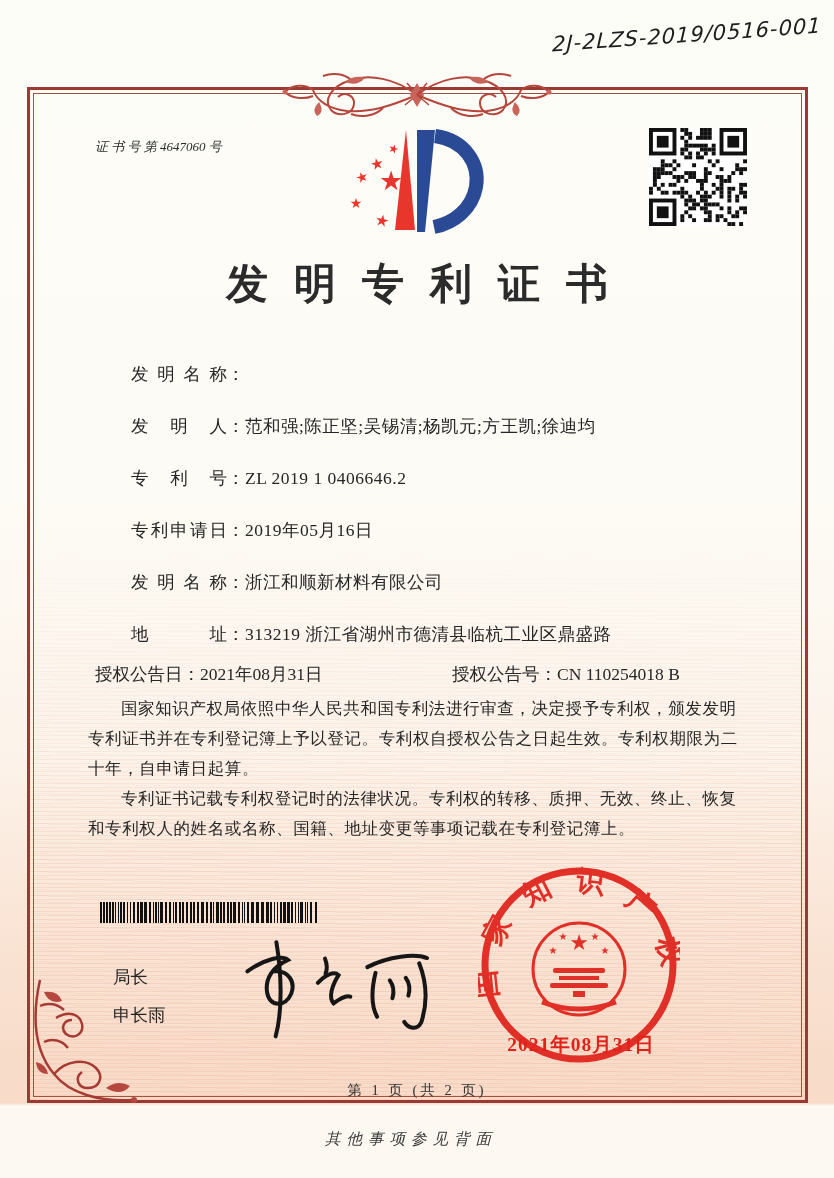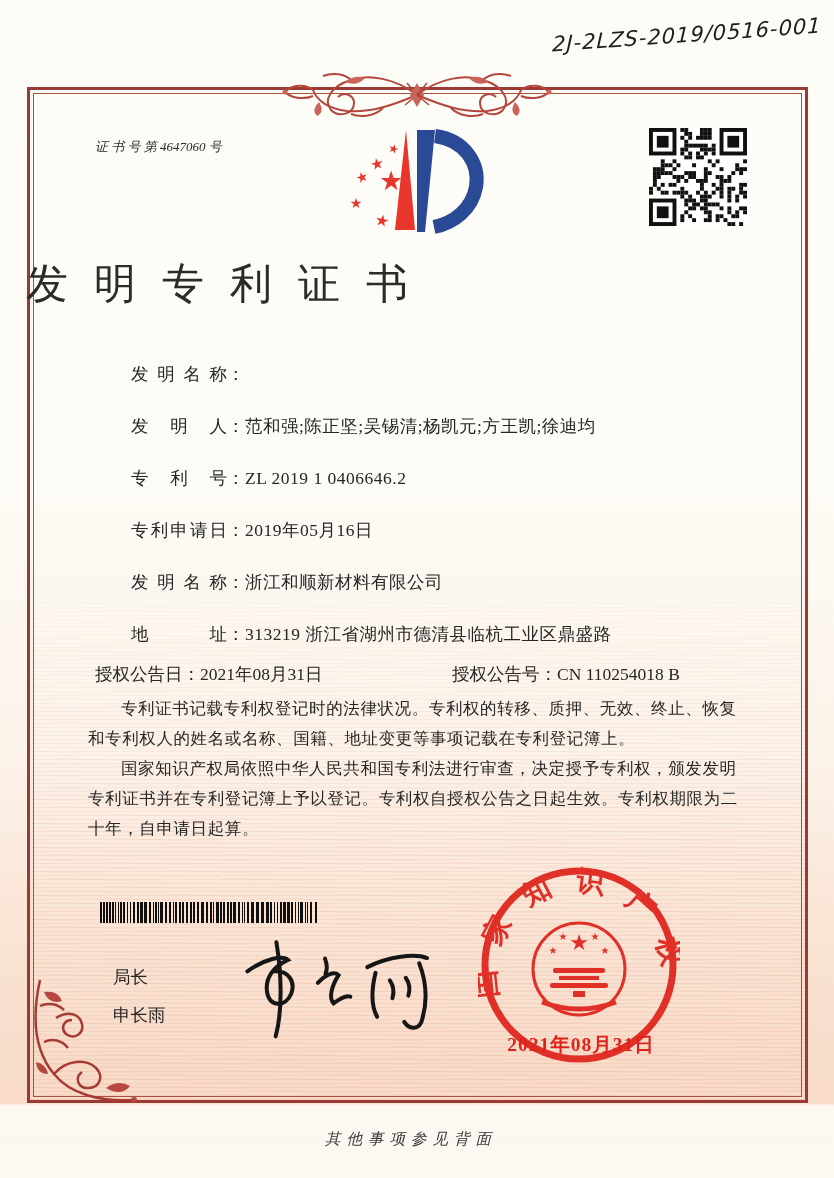--- a/index.html
+++ b/index.html
@@ -13,22 +13,22 @@
     -webkit-mask-image:linear-gradient(to bottom, transparent 0%, #000 55%);
             mask-image:linear-gradient(to bottom, transparent 0%, #000 55%);}
   .frame{position:absolute;left:27px;top:87px;right:26px;bottom:75px;border:3px solid #9a3a34;}
   .frame-inner{position:absolute;inset:3px;border:1px solid #a8503f;}
   .annotation{position:absolute;top:24px;right:12px;width:300px;text-align:right;
     font-family:"DejaVu Sans",sans-serif;font-style:italic;font-size:21px;letter-spacing:1px;
     color:#1d1d1d;transform:rotate(-4deg) skewX(-6deg);}
   .certno{position:absolute;left:95px;top:138px;font-size:13px;color:#2a2a2a;font-style:italic;}
   .logo{position:absolute;left:337px;top:124px;width:152px;height:122px;}
   .qr{position:absolute;left:649px;top:128px;width:98px;height:98px;}
-  .title{position:absolute;left:0;right:0;top:256px;text-align:left;font-size:42px;
-    letter-spacing:26px;padding-left:26px;color:#2b2b2b;font-weight:400;}
+  .title{position:absolute;left:0;right:0;top:256px;text-align:center;font-size:42px;
+    letter-spacing:26px;padding-left:26px;color:#2b2b2b;font-weight:700;}
   .fields{position:absolute;left:95px;top:360px;width:660px;font-size:17.5px;}
   .field{display:flex;margin-bottom:24px;line-height:28px;margin-left:36px;}
   .flabel{display:inline-block;width:96px;text-align:justify;text-align-last:justify;flex:0 0 96px;}
   .fcolon{flex:0 0 18px;}
   .fvalue{flex:1;letter-spacing:0.5px;}
   .grant-row{position:absolute;left:95px;top:660px;display:flex;font-size:17.5px;line-height:28px;gap:17px;}
   .grant-a{width:340px;}
   .paras{position:absolute;left:88px;top:694px;width:662px;font-size:16.5px;line-height:1.82;letter-spacing:0.6px;}
   .paras p{margin:0;text-indent:2em;}
   .barcode{position:absolute;left:100px;top:902px;width:220px;height:21px;}
@@ -338,22 +338,22 @@
   <div class="grant-row">
     <div class="grant-a">
       <span>授权公告日</span><span>：</span><span>2021年08月31日</span>
     </div>
     <div class="grant-b">
       <span>授权公告号</span><span>：</span><span>CN 110254018 B</span>
     </div>
   </div>
 
   <div class="paras">
+    <p>国家知识产权局依照中华人民共和国专利法进行审查，决定授予专利权，颁发发明专利证书并在专利登记簿上予以登记。专利权自授权公告之日起生效。专利权期限为二十年，自申请日起算。</p>
     <p>专利证书记载专利权登记时的法律状况。专利权的转移、质押、无效、终止、恢复和专利权人的姓名或名称、国籍、地址变更等事项记载在专利登记簿上。</p>
-    <p>国家知识产权局依照中华人民共和国专利法进行审查，决定授予专利权，颁发发明专利证书并在专利登记簿上予以登记。专利权自授权公告之日起生效。专利权期限为二十年，自申请日起算。</p>
   </div>
 
   <svg class="barcode" id="barcode" viewBox="0 0 220 21" preserveAspectRatio="none">
       <rect x="0" y="0" width="2" height="21" fill="#111"></rect>
       <rect x="3" y="0" width="2" height="21" fill="#111"></rect>
       <rect x="6" y="0" width="2" height="21" fill="#111"></rect>
       <rect x="9" y="0" width="2" height="21" fill="#111"></rect>
       <rect x="12" y="0" width="2" height="21" fill="#111"></rect>
       <rect x="15" y="0" width="1" height="21" fill="#111"></rect>
       <rect x="18" y="0" width="1" height="21" fill="#111"></rect>
@@ -451,15 +451,16 @@
       <rect x="75" y="104" width="52" height="5" rx="2"></rect>
       <rect x="81" y="112" width="40" height="4"></rect>
       <rect x="72" y="119" width="58" height="5" rx="2"></rect>
       <rect x="95" y="127" width="12" height="6"></rect>
       <path d="M64,138 Q101,152 138,138" fill="none" stroke="#df231b" stroke-width="5"></path>
     </g>
   </svg>
 
   <div class="seal-date">2021年08月31日</div>
 
+  <div class="pageinfo">第 1 页 (共 2 页)</div>
   <div class="backnote">其他事项参见背面</div>
 
 </div>
 
 </body></html>

